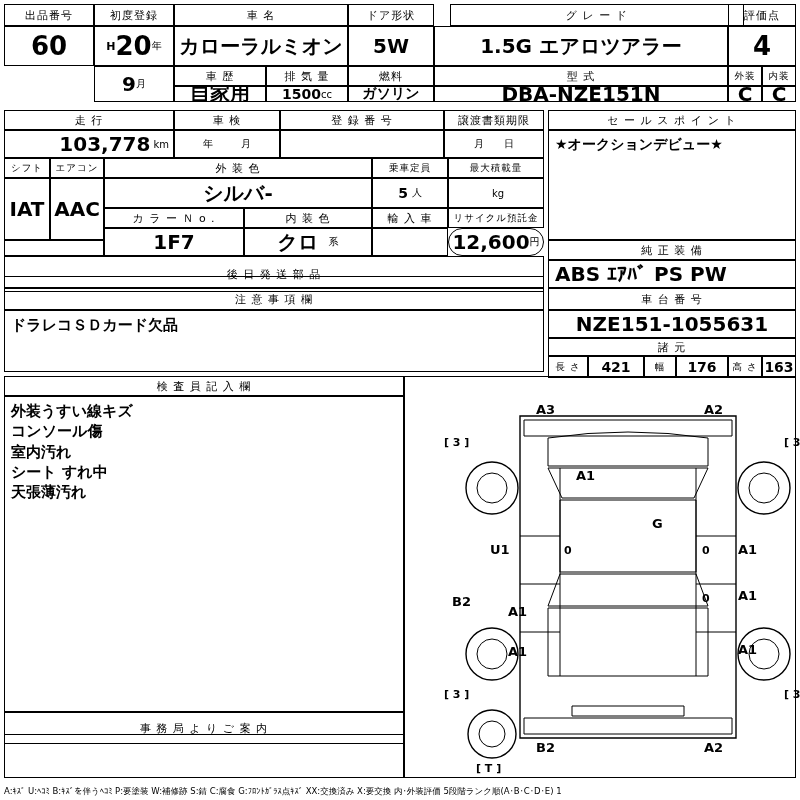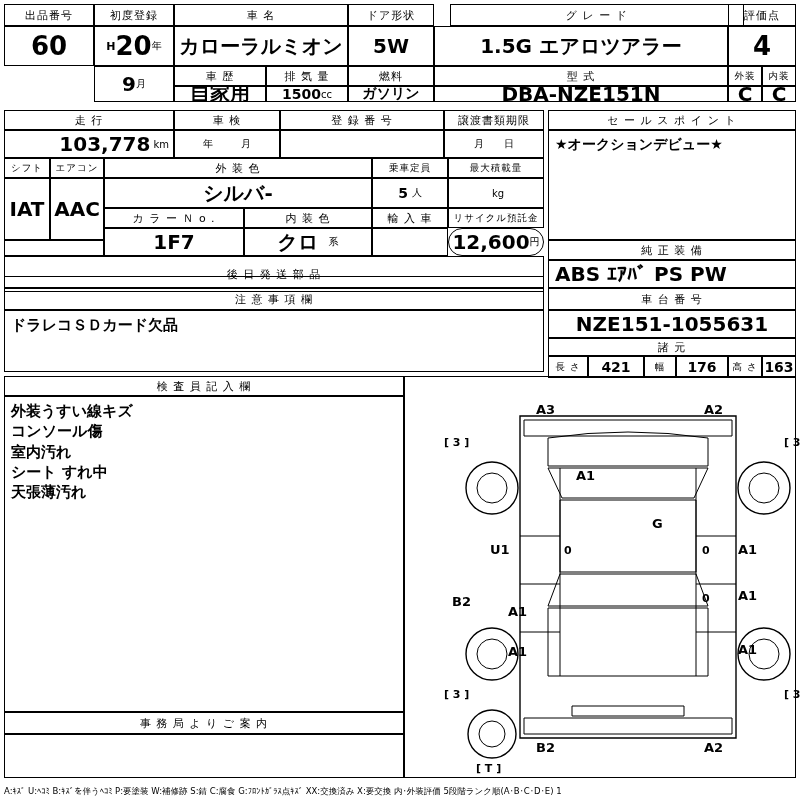--- a/index.html
+++ b/index.html
@@ -163,21 +163,21 @@
 
   <div class="bx lab" style="left:4px;top:376px;width:400px;height:20px;">検 査 員 記 入 欄</div>
   <div class="bx left col" style="left:4px;top:396px;width:400px;height:316px;align-items:flex-start;justify-content:flex-start;padding-top:4px;">
     <div class="notes">外装うすい線キズ</div>
     <div class="notes">コンソール傷</div>
     <div class="notes">室内汚れ</div>
     <div class="notes">シート すれ中</div>
     <div class="notes">天張薄汚れ</div>
   </div>
 
-  <div class="bx lab" style="left:4px;top:712px;width:400px;height:22px;">事 務 局 よ り ご 案 内</div>
+  <div class="bx lab" style="left:4px;top:712px;width:400px;height:32px;">事 務 局 よ り ご 案 内</div>
   <div class="bx left" style="left:4px;top:734px;width:400px;height:44px;"></div>
 
   <div class="bx" style="left:404px;top:376px;width:392px;height:402px;"></div>
 
   <div class="diagram" style="left:404px;top:376px;width:392px;height:402px;">
     <svg width="392" height="402" viewBox="0 0 392 402">
 
       <path d="M88 40 L88 362 L304 362 L304 40 Z" fill="none" stroke="#000" stroke-width="1.4"></path>
 
       <path d="M92 44 L300 44 L300 60 L92 60 Z" fill="none" stroke="#000" stroke-width="1"></path>

